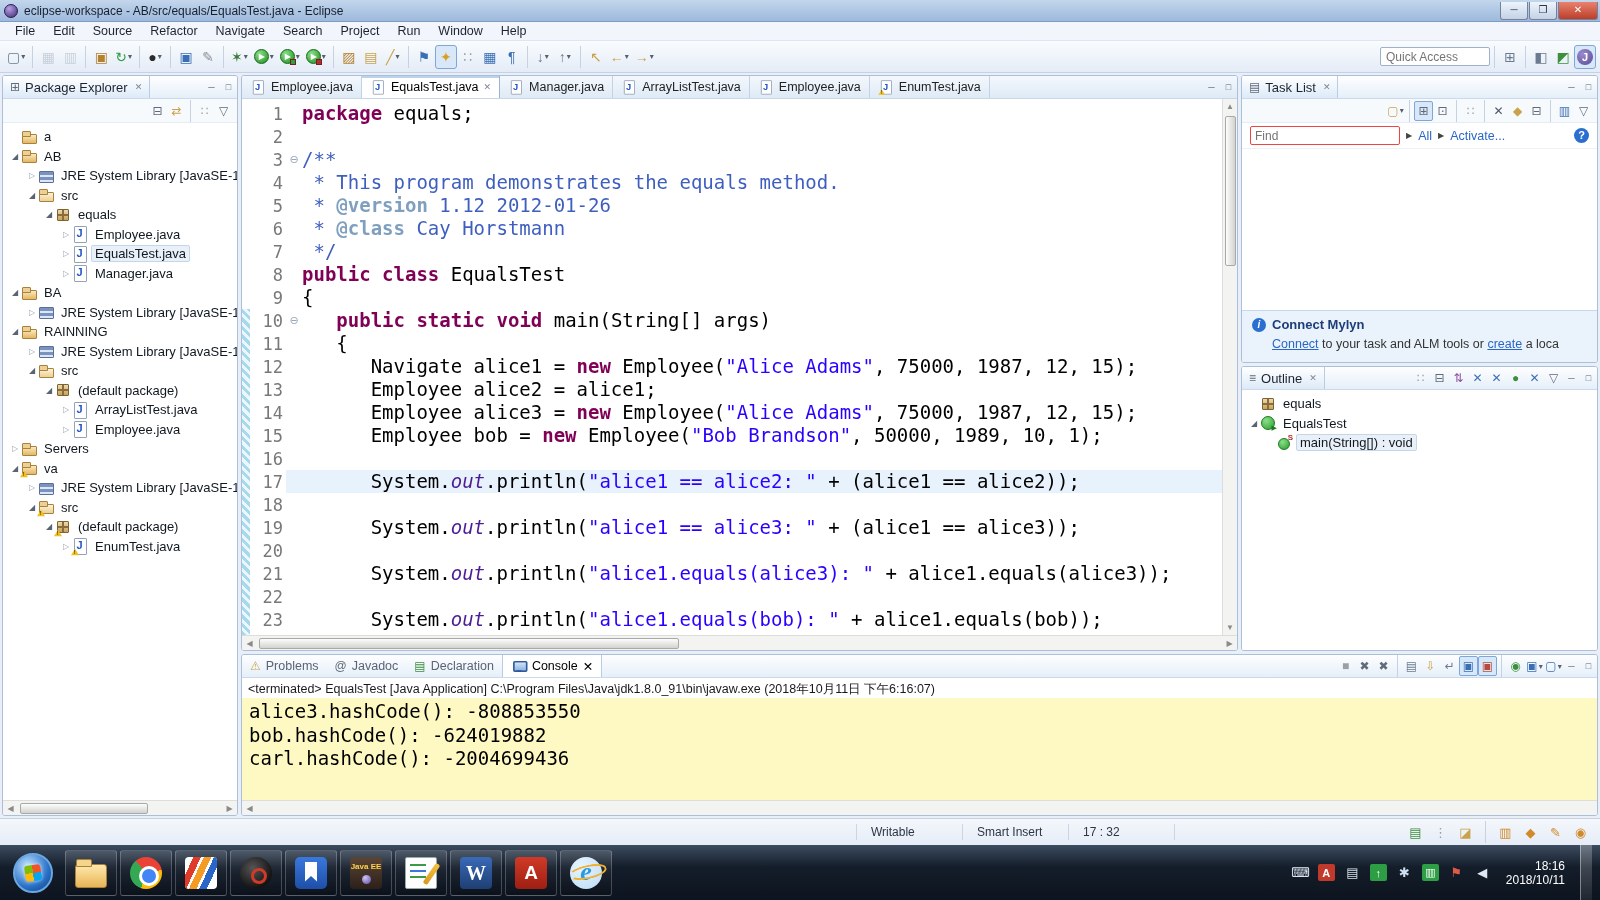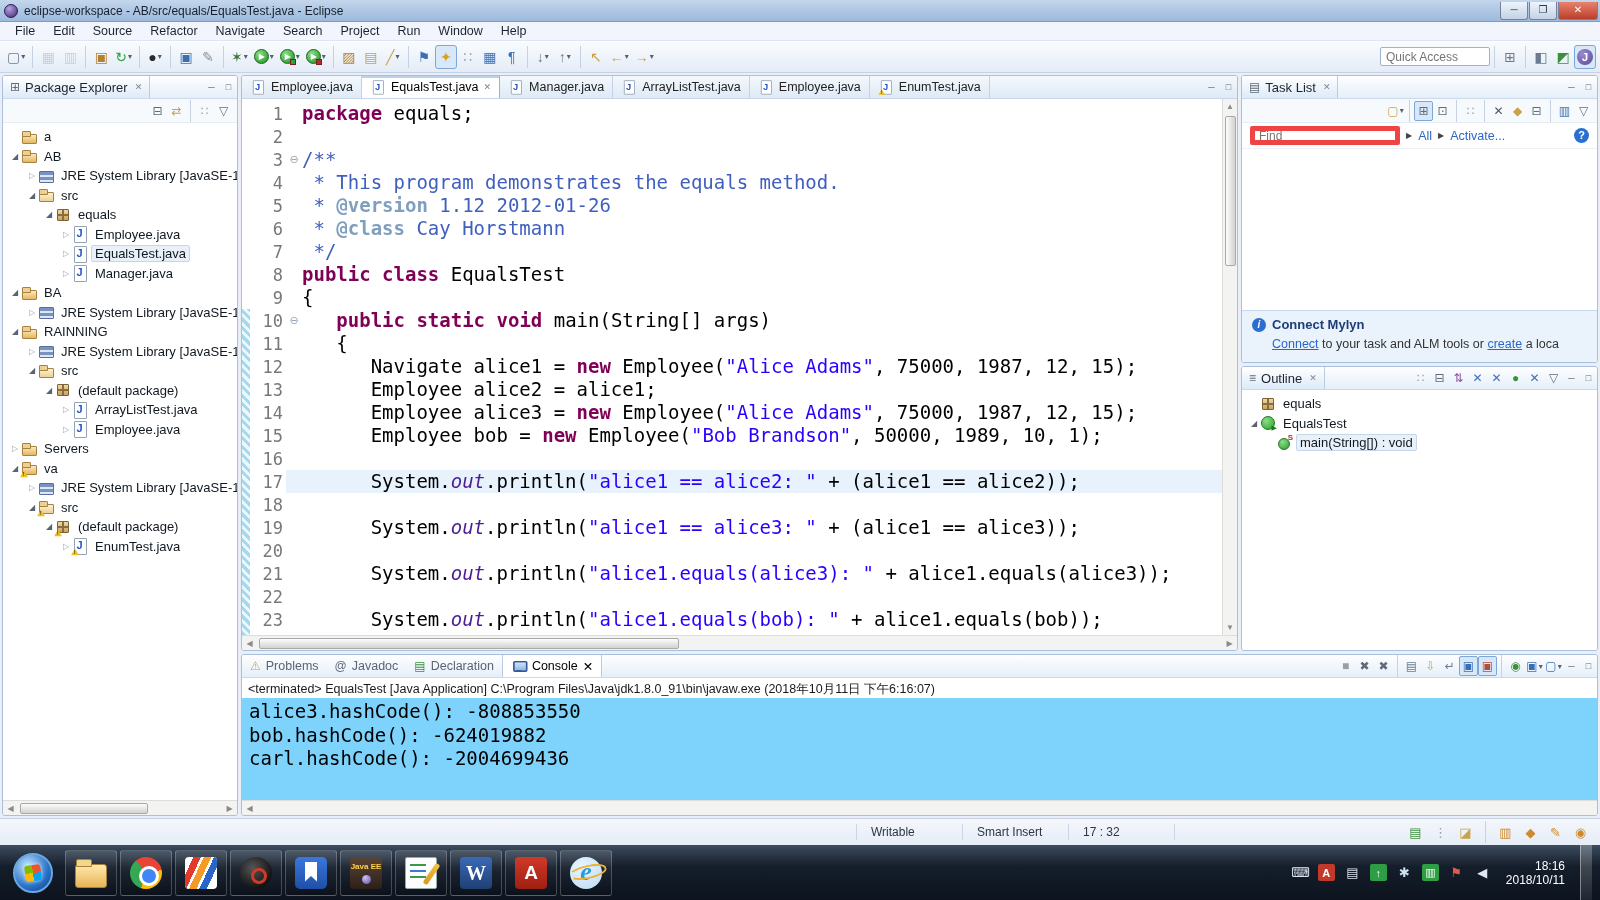--- a/index.html
+++ b/index.html
@@ -100,40 +100,40 @@
   .tok-com { color:#3f5fbf; }
   .tok-tag { color:#7f9fbf; font-weight:bold; }
   .tok-str { color:#2a00ff; }
   .tok-fld { color:#4c1d95; font-weight:normal; font-style:italic; }
   .tok-pl { color:#000; }
 
   
   #right-col { width:357px; flex:none; display:flex; flex-direction:column; gap:3px; }
   #task-view { height:288px; flex:none; }
   #find-row { height:26px; display:flex; align-items:center; gap:6px; padding:0 8px; flex:none; border-bottom:1px solid #eef2f7; }
-  #find-input { width:150px; height:19px; border:5px solid #ef4444; border-radius:2px; font-size:12px; padding:0 4px; color:#333; }
+  #find-input { width:150px; height:19px; border:1px solid #ef4444; border-radius:2px; font-size:12px; padding:0 4px; color:#333; }
   .link { color:#2a66c8; font-size:12.5px; text-decoration:none; }
   .tri { font-size:8px; color:#444; }
   #help-circle { margin-left:auto; width:15px; height:15px; border-radius:50%; background:#2a6fd0; color:#fff; font-size:11px; font-weight:bold; text-align:center; line-height:15px; }
   #task-empty { flex:1; background:#fff; }
   #mylyn { height:52px; flex:none; background:#eaf3fb; border-top:1px solid #c6d8ec; padding:6px 10px 0 10px; }
   #mylyn-title-row { display:flex; align-items:center; gap:6px; }
   #info-ic { width:14px; height:14px; border-radius:50%; background:#2a6fd0; color:#fff; font-size:10px; font-style:italic; font-weight:bold; text-align:center; line-height:14px; }
   #mylyn-title { font-size:13px; font-weight:bold; color:#1c3d7a; }
   #mylyn-text { font-size:12.5px; color:#333; margin:5px 0 0 20px; white-space:nowrap; overflow:hidden; }
   #mylyn-text .link { text-decoration:underline; }
   #outline-view { flex:1; }
 
   
   #console-view { height:162px; flex:none; }
   .ctab { height:100%; display:flex; align-items:center; gap:5px; padding:0 8px; font-size:12.5px; color:#5a6474; }
   .ctab.active { background:#fff; border-left:1px solid #b9cce4; border-right:1px solid #b9cce4; color:#000; }
   .tabic { font-size:12px; }
   #console-status { height:20px; font-size:12.5px; color:#1a1a1a; padding:3px 6px 0 6px; white-space:nowrap; overflow:hidden; flex:none; background:#fff; }
-  #console-out { flex:1; background:#7dd3fc; padding:2px 0 0 7px; overflow:hidden; }
+  #console-out { flex:1; background:#fef9c3; padding:2px 0 0 7px; overflow:hidden; }
   .con-line { font-family:"DejaVu Sans Mono","Liberation Mono",monospace; font-size:19px; line-height:23.5px; color:#000; white-space:pre; }
 
   
   #statusbar { position:absolute; top:818px; left:0; width:1600px; height:27px; background:linear-gradient(#f4f7fb,#e6edf7); border-top:1px solid #c4d2e4; display:flex; align-items:center; font-size:12px; color:#2c3646; }
   .sb-sep { width:1px; height:16px; background:#c9d6e8; }
   .sb-cell { padding:0 14px; min-width:105px; }
   #sb-icons { margin-left:auto; display:flex; align-items:center; gap:6px; padding-right:10px; }
   #sb-icons .sm-glyph { font-size:13px; }
 
   

